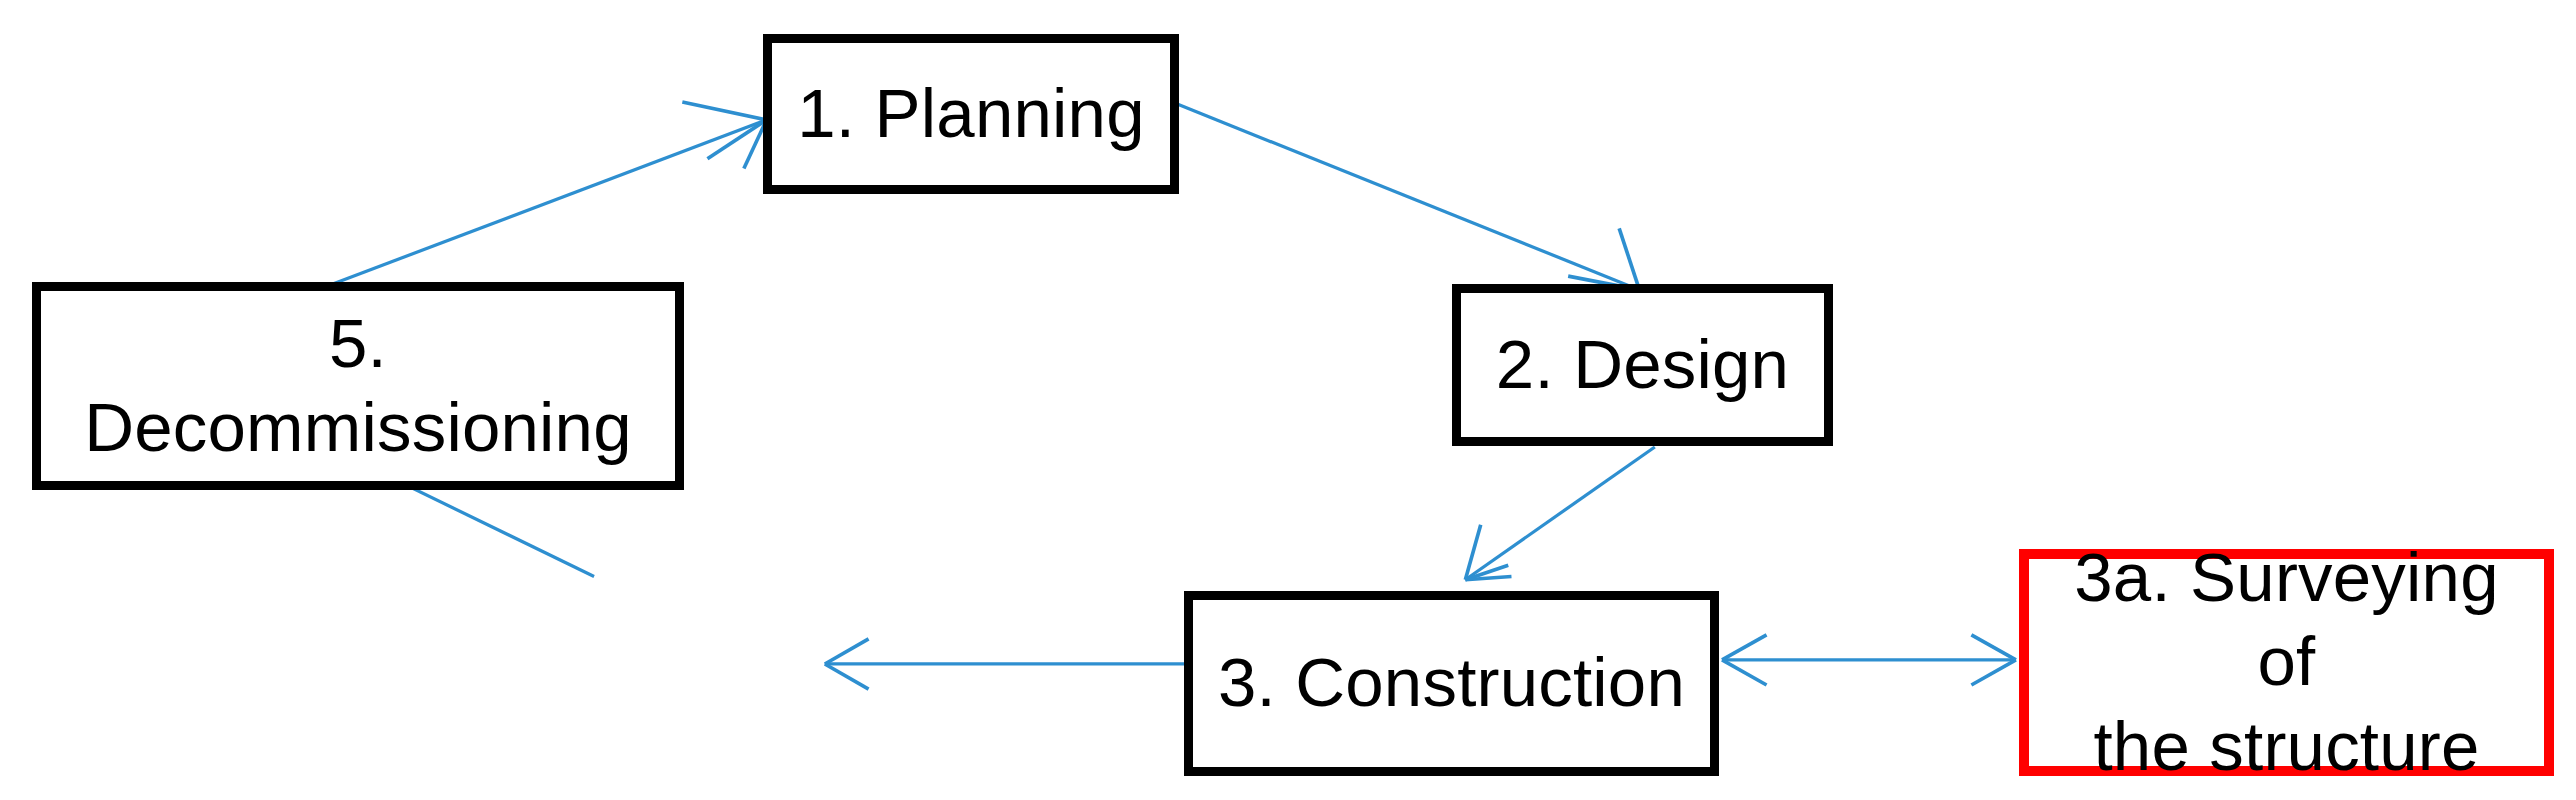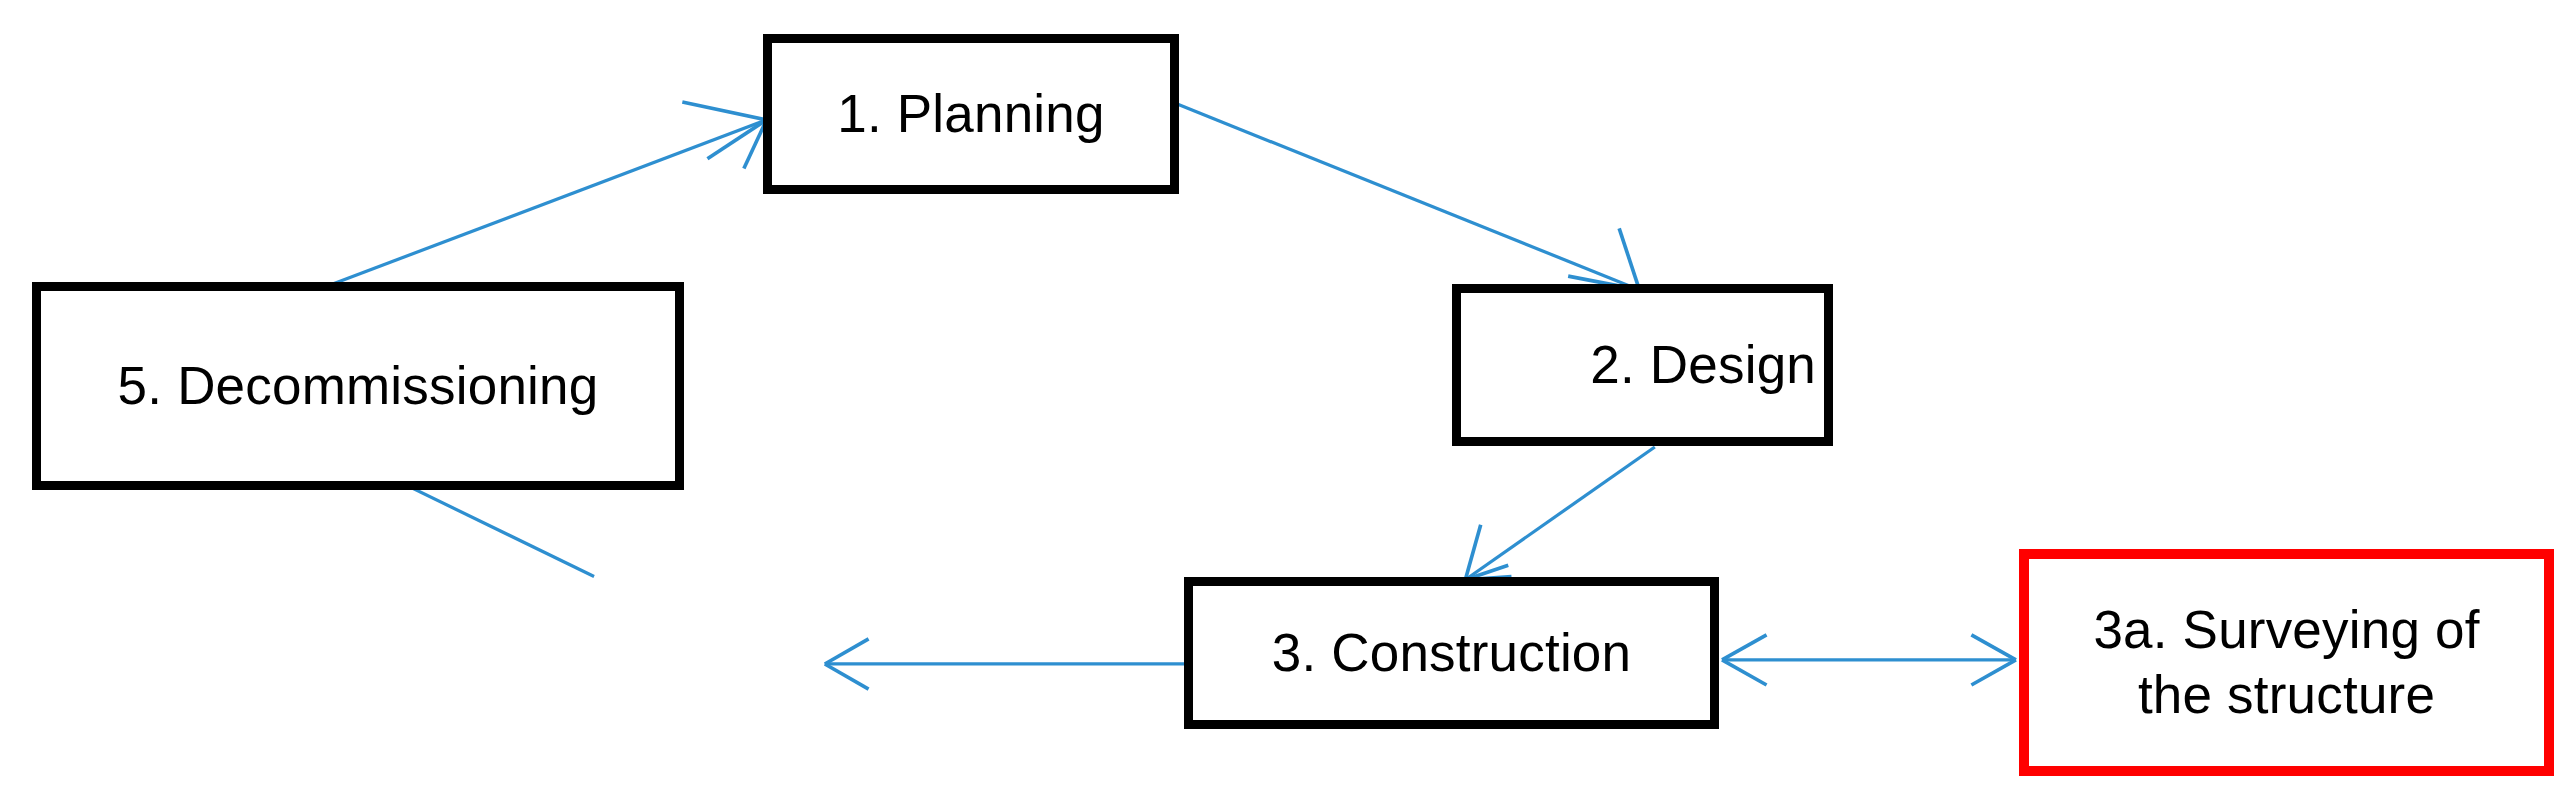--- a/index.html
+++ b/index.html
@@ -26,21 +26,21 @@
     color: #000000;
     z-index: 3;
   }
   .node.black {
     border: 9.7px solid #000000;
   }
   .node.red {
     border: 10.5px solid #ff0000;
   }
   .node .label {
-    font-size: 53px;
+    font-size: 69px;
     line-height: 1.22;
     letter-spacing: 0.2px;
     color: #000000;
     white-space: pre-line;
     padding: 0 8px;
   }
   #arrows {
     position: absolute;
     left: 0;
     top: 0;
@@ -112,26 +112,26 @@
   </svg>
 
   <div class="node black" style="left:763px; top:34px; width:416px; height:160px;">
     <span class="label">1. Planning</span>
   </div>
 
   <div class="node black" style="left:32px; top:282px; width:652px; height:208px;">
     <span class="label">5. Decommissioning</span>
   </div>
 
-  <div class="node black" style="left:1452px; top:284px; width:381px; height:162px;justify-content:flex-end;">
+  <div class="node black" style="left:1452px; top:284px; width:381px; height:162px;">
     <span class="label">2. Design</span>
   </div>
 
 
-  <div class="node black" style="left:1184px; top:577px; width:535px; height:152px;">
+  <div class="node black" style="left:1184px; top:591px; width:535px; height:185px;">
     <span class="label">3. Construction</span>
   </div>
 
   <div class="node red" style="left:2019px; top:549px; width:535px; height:227px;text-align:center;">
     <span class="label">3a. Surveying of
 the structure</span>
   </div>
 
 </div>
 

